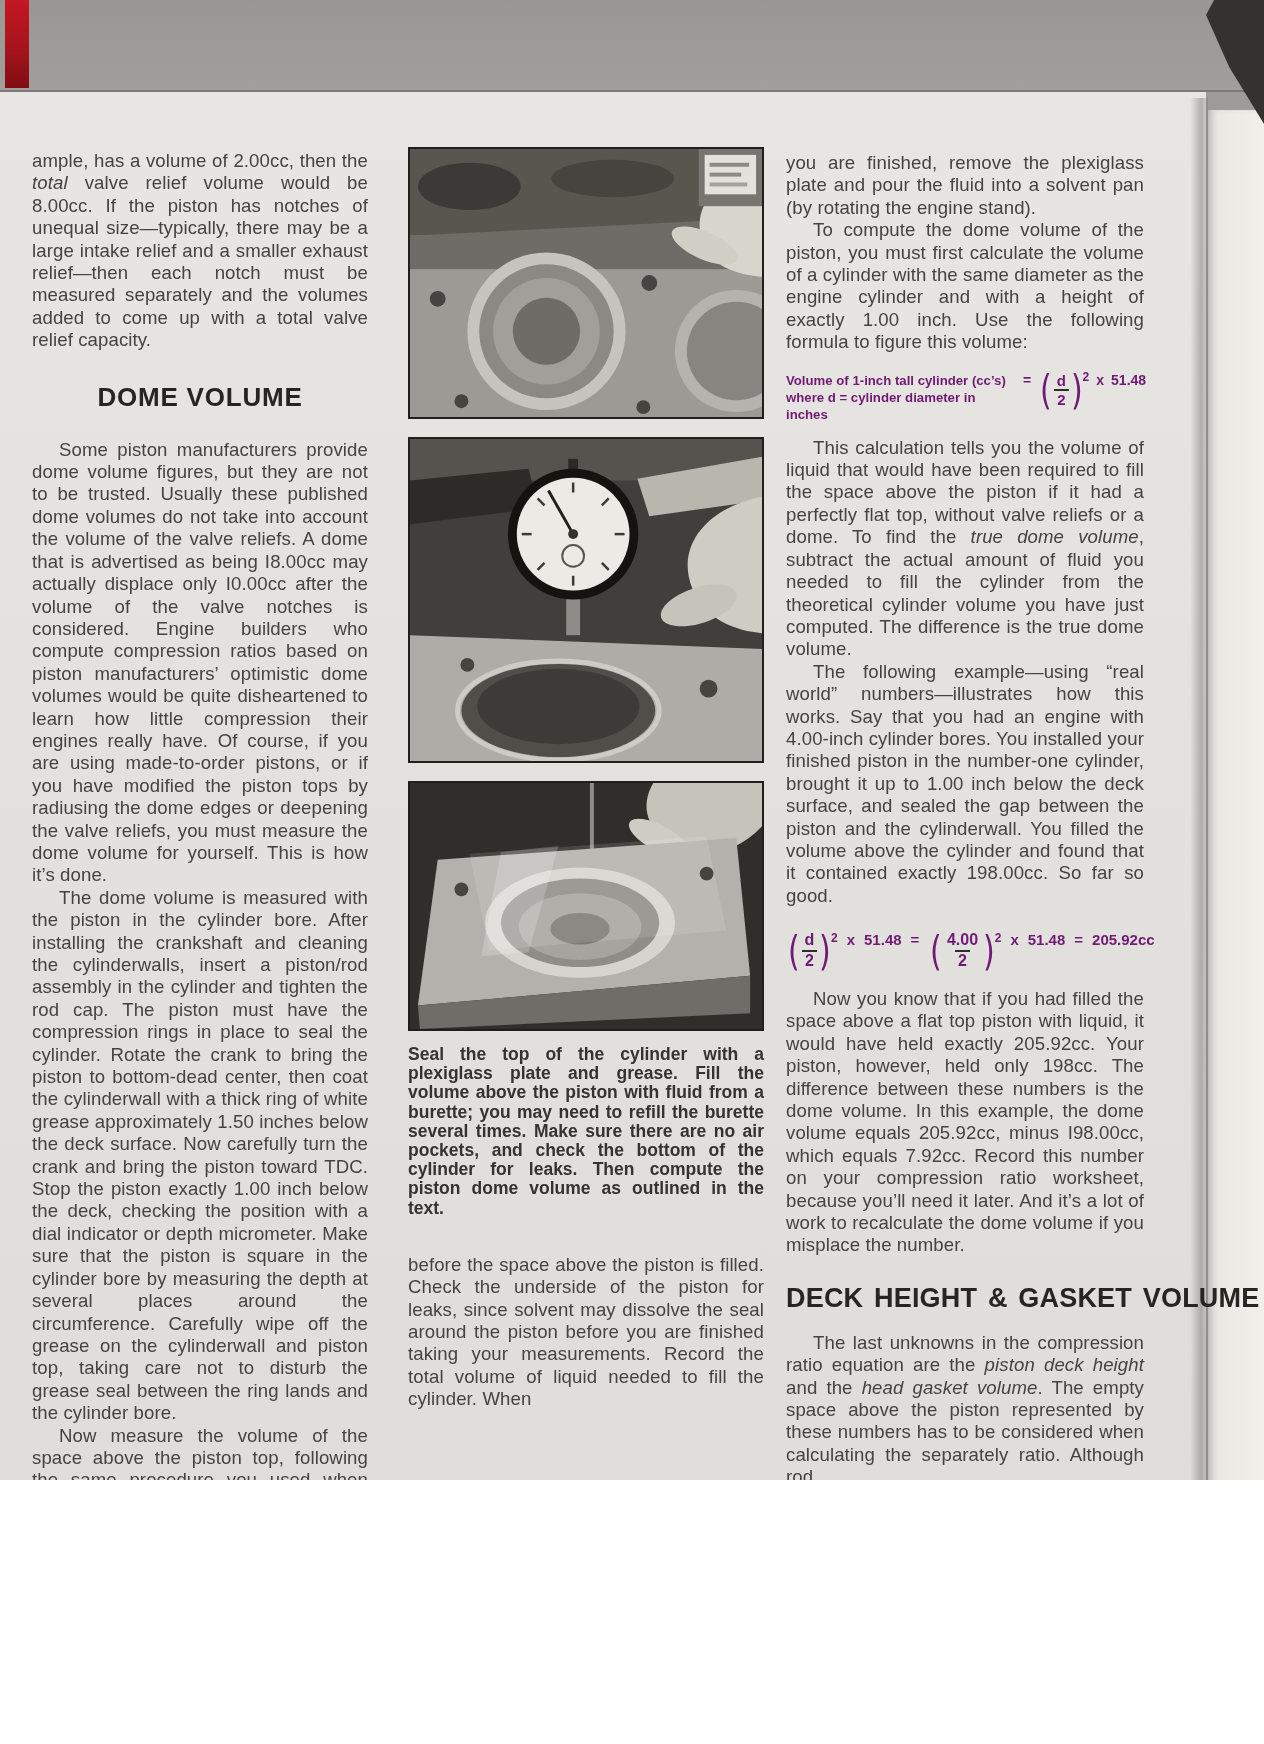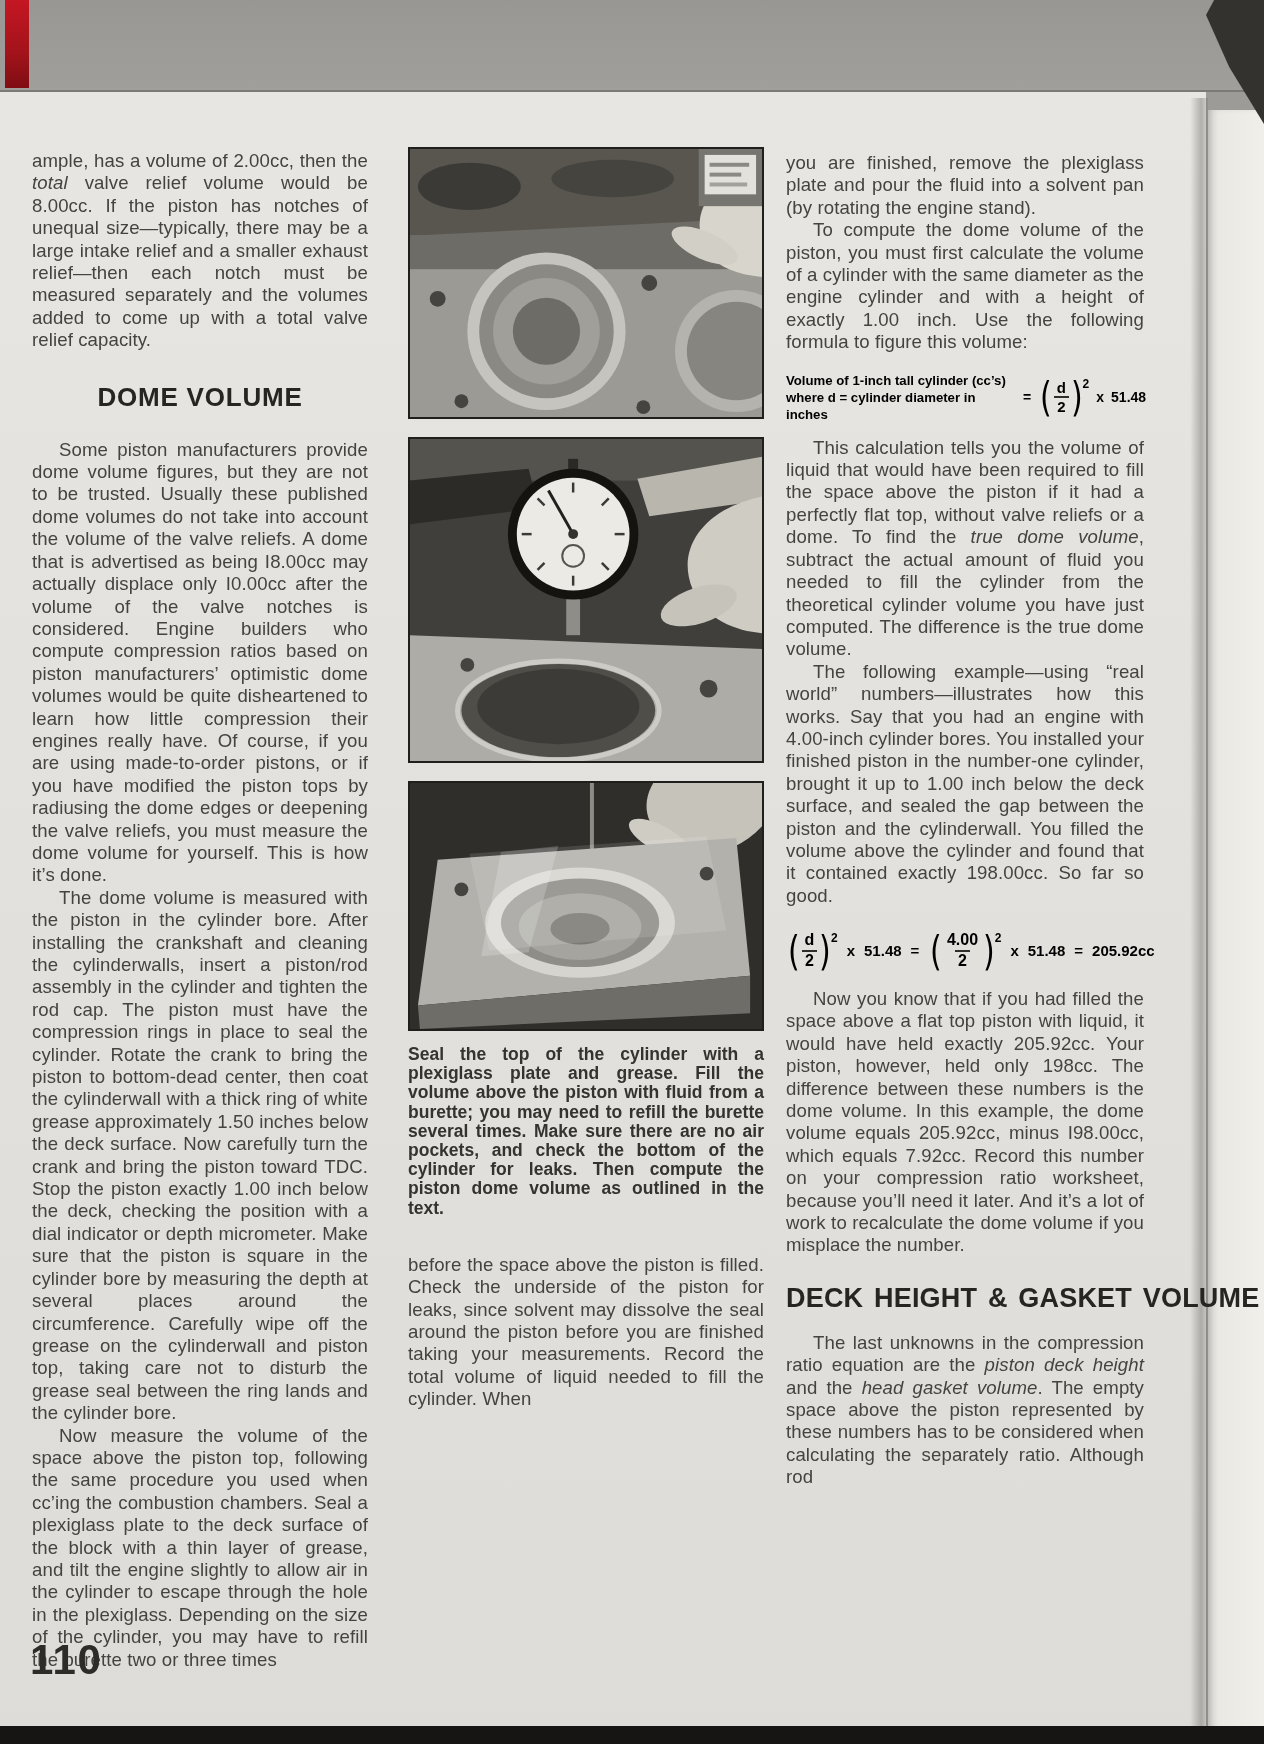--- a/index.html
+++ b/index.html
@@ -1,17 +1,17 @@
 <!DOCTYPE html>
 <html><head>
 <meta charset="utf-8">
 <style>
   html,body{margin:0;padding:0;}
   body{font-family:"Liberation Sans", sans-serif;}
-  .stage{position:relative;width:1264px;height:1744px;background:#9c9b97;overflow:hidden;}
+  .stage{position:relative;width:1264px;height:1480px;background:#9c9b97;overflow:hidden;}
   .top-band{position:absolute;left:0;top:0;width:1264px;height:92px;
     background:linear-gradient(180deg,#989793,#a09f9b);box-shadow:inset 0 -2px 0 #7b7a76;}
   .red-tab{position:absolute;left:5px;top:0;width:24px;height:88px;
     background:linear-gradient(180deg,#c41723,#a3131b 60%,#7f0e13);}
   .page{position:absolute;left:0;top:92px;width:1206px;height:1652px;
     background:linear-gradient(180deg,#e8e6e2 0%,#e3e1dd 45%,#dedcd8 100%);}
   .dark-corner{position:absolute;left:1206px;top:0;width:58px;height:124px;background:#33322f;
     clip-path:polygon(14% 0,100% 0,100% 100%,40% 54%,0 12%);}
   .next-page{position:absolute;left:1208px;top:110px;width:56px;height:1634px;
     background:linear-gradient(90deg,#e9e7e2,#f1efea);
@@ -37,21 +37,21 @@
     text-align:justify;margin:14px 0 0;}
   .mid-para{margin-top:36px;}
 
   .photo{width:352px;border:2px solid #201f1d;background:#8a8883;margin-top:18px;overflow:hidden;}
   .photo.first{margin-top:0;}
   .photo svg{display:block;width:100%;height:100%;}
   .photo-1{height:268px;}
   .photo-2{height:322px;}
   .photo-3{height:246px;}
 
-  .formula{display:flex;align-items:center;font-weight:bold;color:#000000;}
+  .formula{display:flex;align-items:flex-start;font-weight:bold;color:#701a75;}
   .f1{margin:18px 0 14px;}
   .f2{margin:24px 0 18px;}
   .f-label{font-size:13.2px;line-height:17px;width:230px;flex:none;}
   .f-op{font-size:14px;margin:0 7px;flex:none;}
   .f2 .f-op{font-size:15px;margin:0 9px;}
   .f-group{display:inline-flex;align-items:center;flex:none;}
   .paren{font-family:"DejaVu Sans", sans-serif;font-size:40px;font-weight:400;
     line-height:34px;display:inline-block;transform:scaleX(0.75);}
   .frac{display:inline-flex;flex-direction:column;align-items:center;
     font-size:15px;line-height:1.15;}

